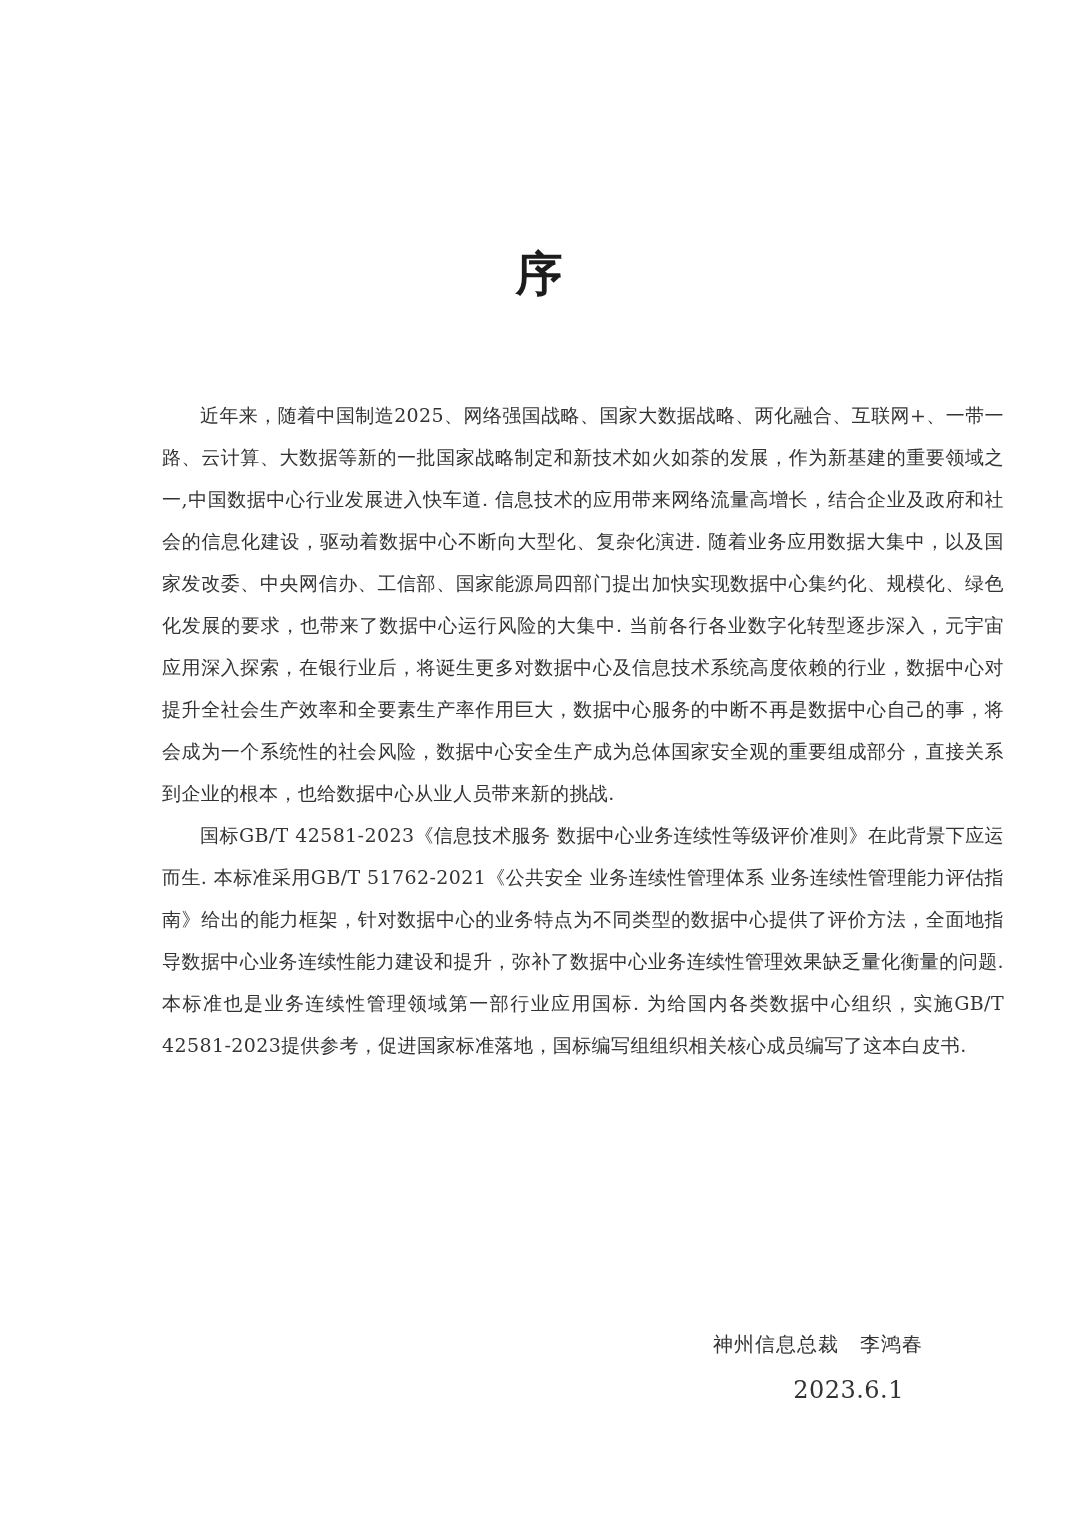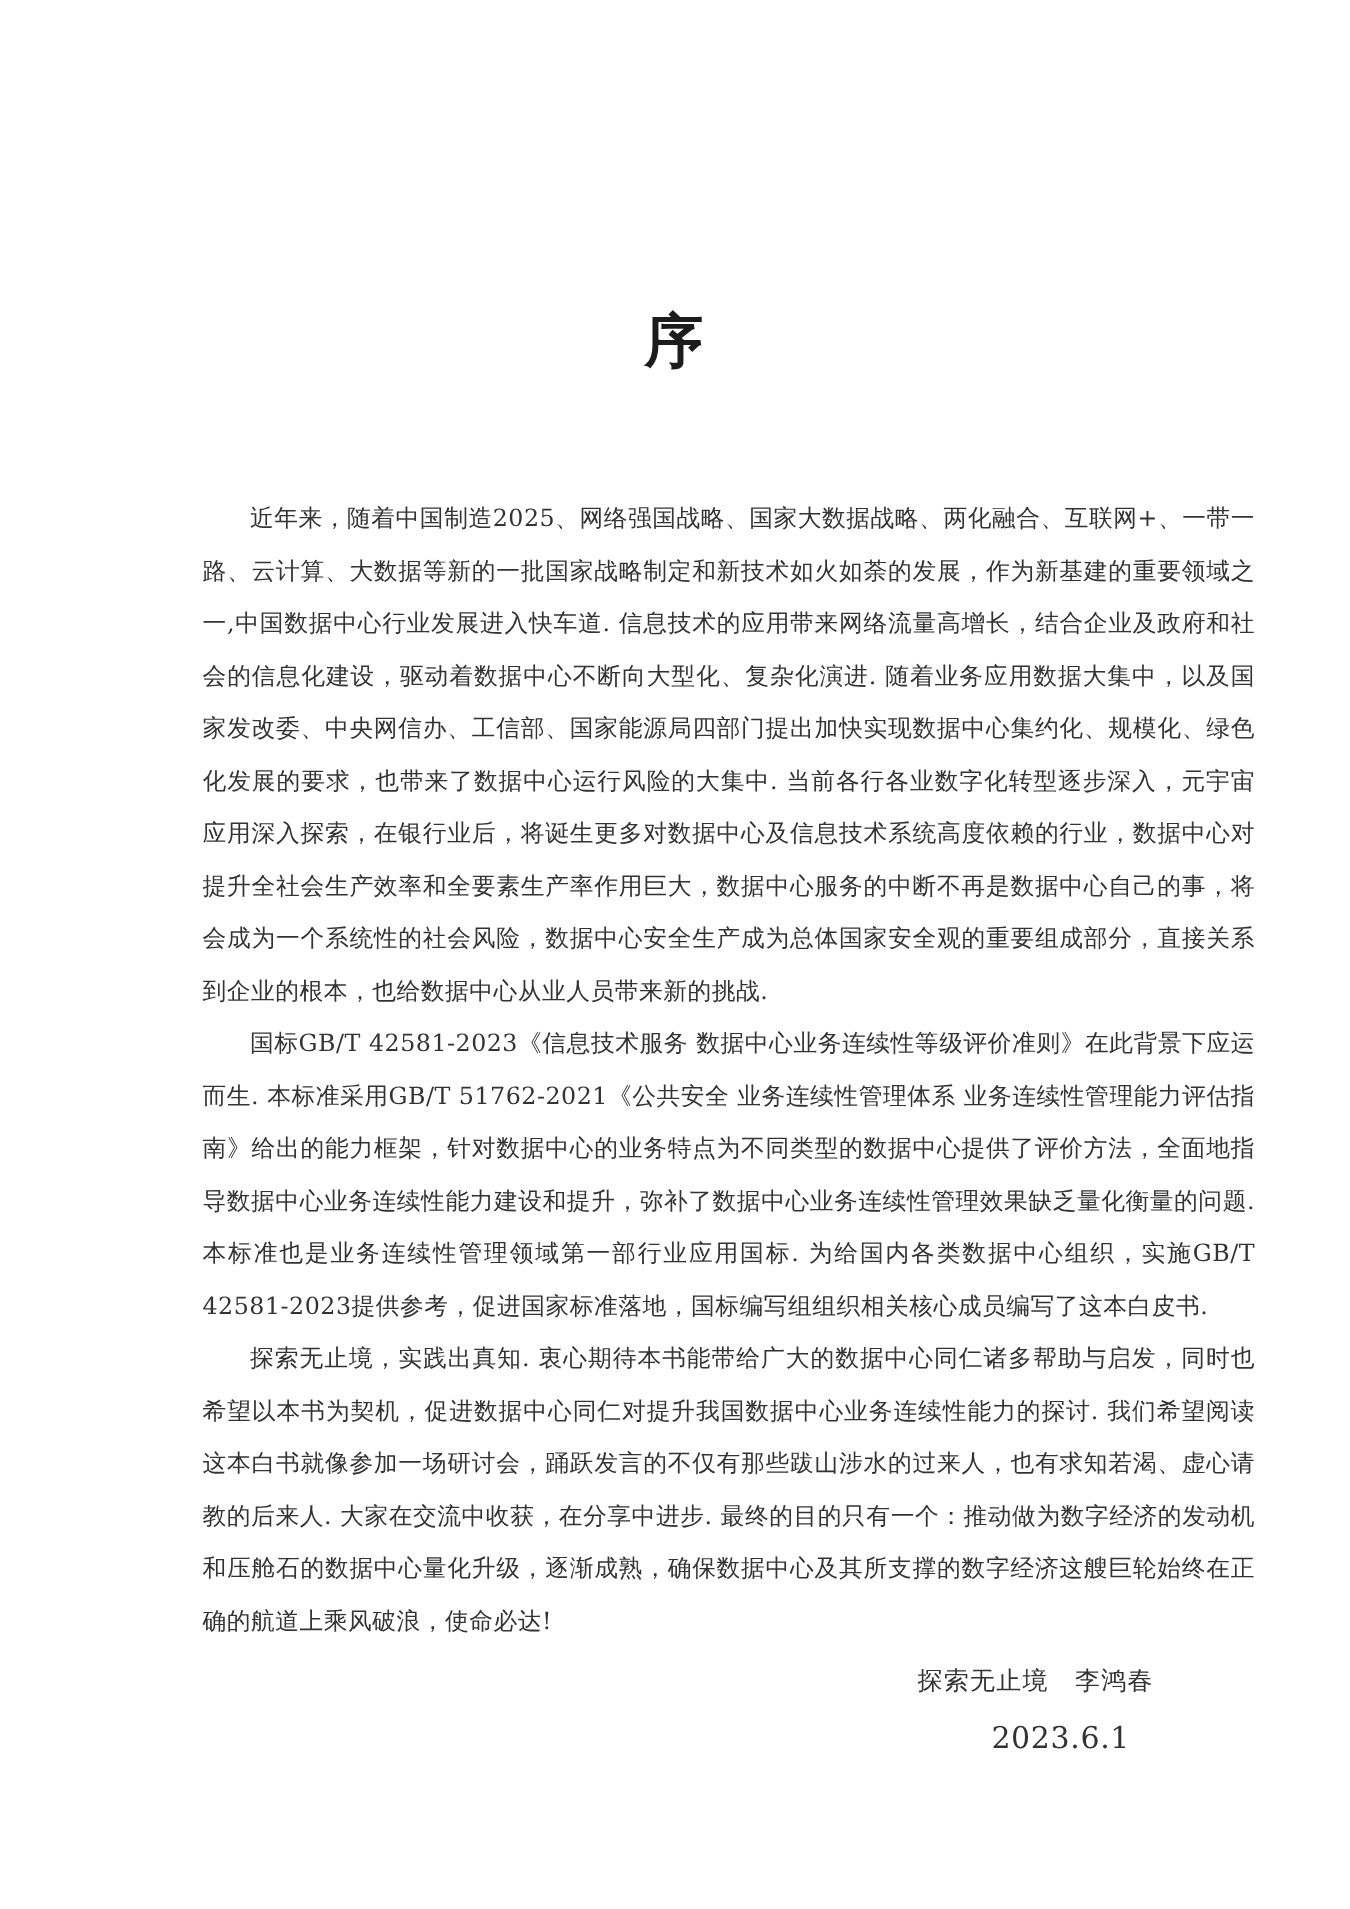--- a/index.html
+++ b/index.html
@@ -67,20 +67,19 @@
 </head>
 <body>
 
 <div class="page">
 
   <h1 class="doc-title">序</h1>
 
   <div class="doc-body">
     <p>近年来，随着中国制造2025、网络强国战略、国家大数据战略、两化融合、互联网+、一带一路、云计算、大数据等新的一批国家战略制定和新技术如火如荼的发展，作为新基建的重要领域之一,中国数据中心行业发展进入快车道. 信息技术的应用带来网络流量高增长，结合企业及政府和社会的信息化建设，驱动着数据中心不断向大型化、复杂化演进. 随着业务应用数据大集中，以及国家发改委、中央网信办、工信部、国家能源局四部门提出加快实现数据中心集约化、规模化、绿色化发展的要求，也带来了数据中心运行风险的大集中. 当前各行各业数字化转型逐步深入，元宇宙应用深入探索，在银行业后，将诞生更多对数据中心及信息技术系统高度依赖的行业，数据中心对提升全社会生产效率和全要素生产率作用巨大，数据中心服务的中断不再是数据中心自己的事，将会成为一个系统性的社会风险，数据中心安全生产成为总体国家安全观的重要组成部分，直接关系到企业的根本，也给数据中心从业人员带来新的挑战.</p>
     <p>国标GB/T 42581-2023《信息技术服务 数据中心业务连续性等级评价准则》在此背景下应运而生. 本标准采用GB/T 51762-2021《公共安全 业务连续性管理体系 业务连续性管理能力评估指南》给出的能力框架，针对数据中心的业务特点为不同类型的数据中心提供了评价方法，全面地指导数据中心业务连续性能力建设和提升，弥补了数据中心业务连续性管理效果缺乏量化衡量的问题. 本标准也是业务连续性管理领域第一部行业应用国标. 为给国内各类数据中心组织，实施GB/T 42581-2023提供参考，促进国家标准落地，国标编写组组织相关核心成员编写了这本白皮书.</p>
-    <p>探索无止境，实践出真知. 衷心期待本书能带给广大的数据中心同仁诸多帮助与启发，同时也希望以本书为契机，促进数据中心同仁对提升我国数据中心业务连续性能力的探讨. 我们希望阅读这本白书就像参加一场研讨会，踊跃发言的不仅有那些跋山涉水的过来人，也有求知若渴、虚心请教的后来人. 大家在交流中收获，在分享中进步. 最终的目的只有一个：推动做为数字经济的发动机和压舱石的数据中心量化升级，逐渐成熟，确保数据中心及其所支撑的数字经济这艘巨轮始终在正确的航道上乘风破浪，使命必达!</p>
   </div>
 
-  <div class="signoff-author">探索无止境　李鸿春</div>
+  <div class="signoff-author">神州信息总裁　李鸿春</div>
 
   <div class="signoff-date">2023.6.1</div>
 
 </div>
 
 </body></html>

